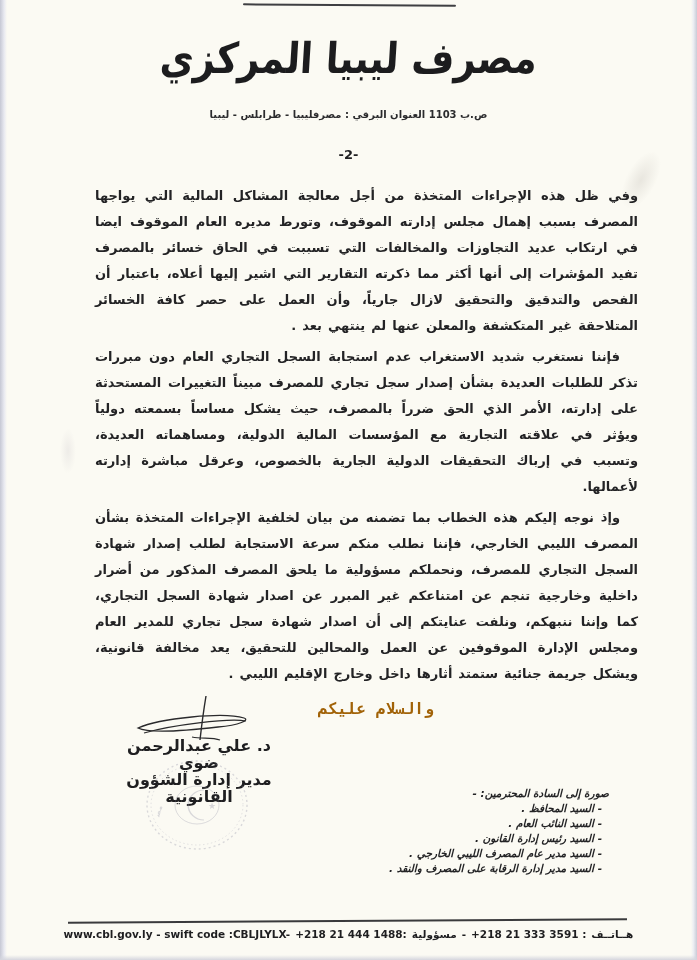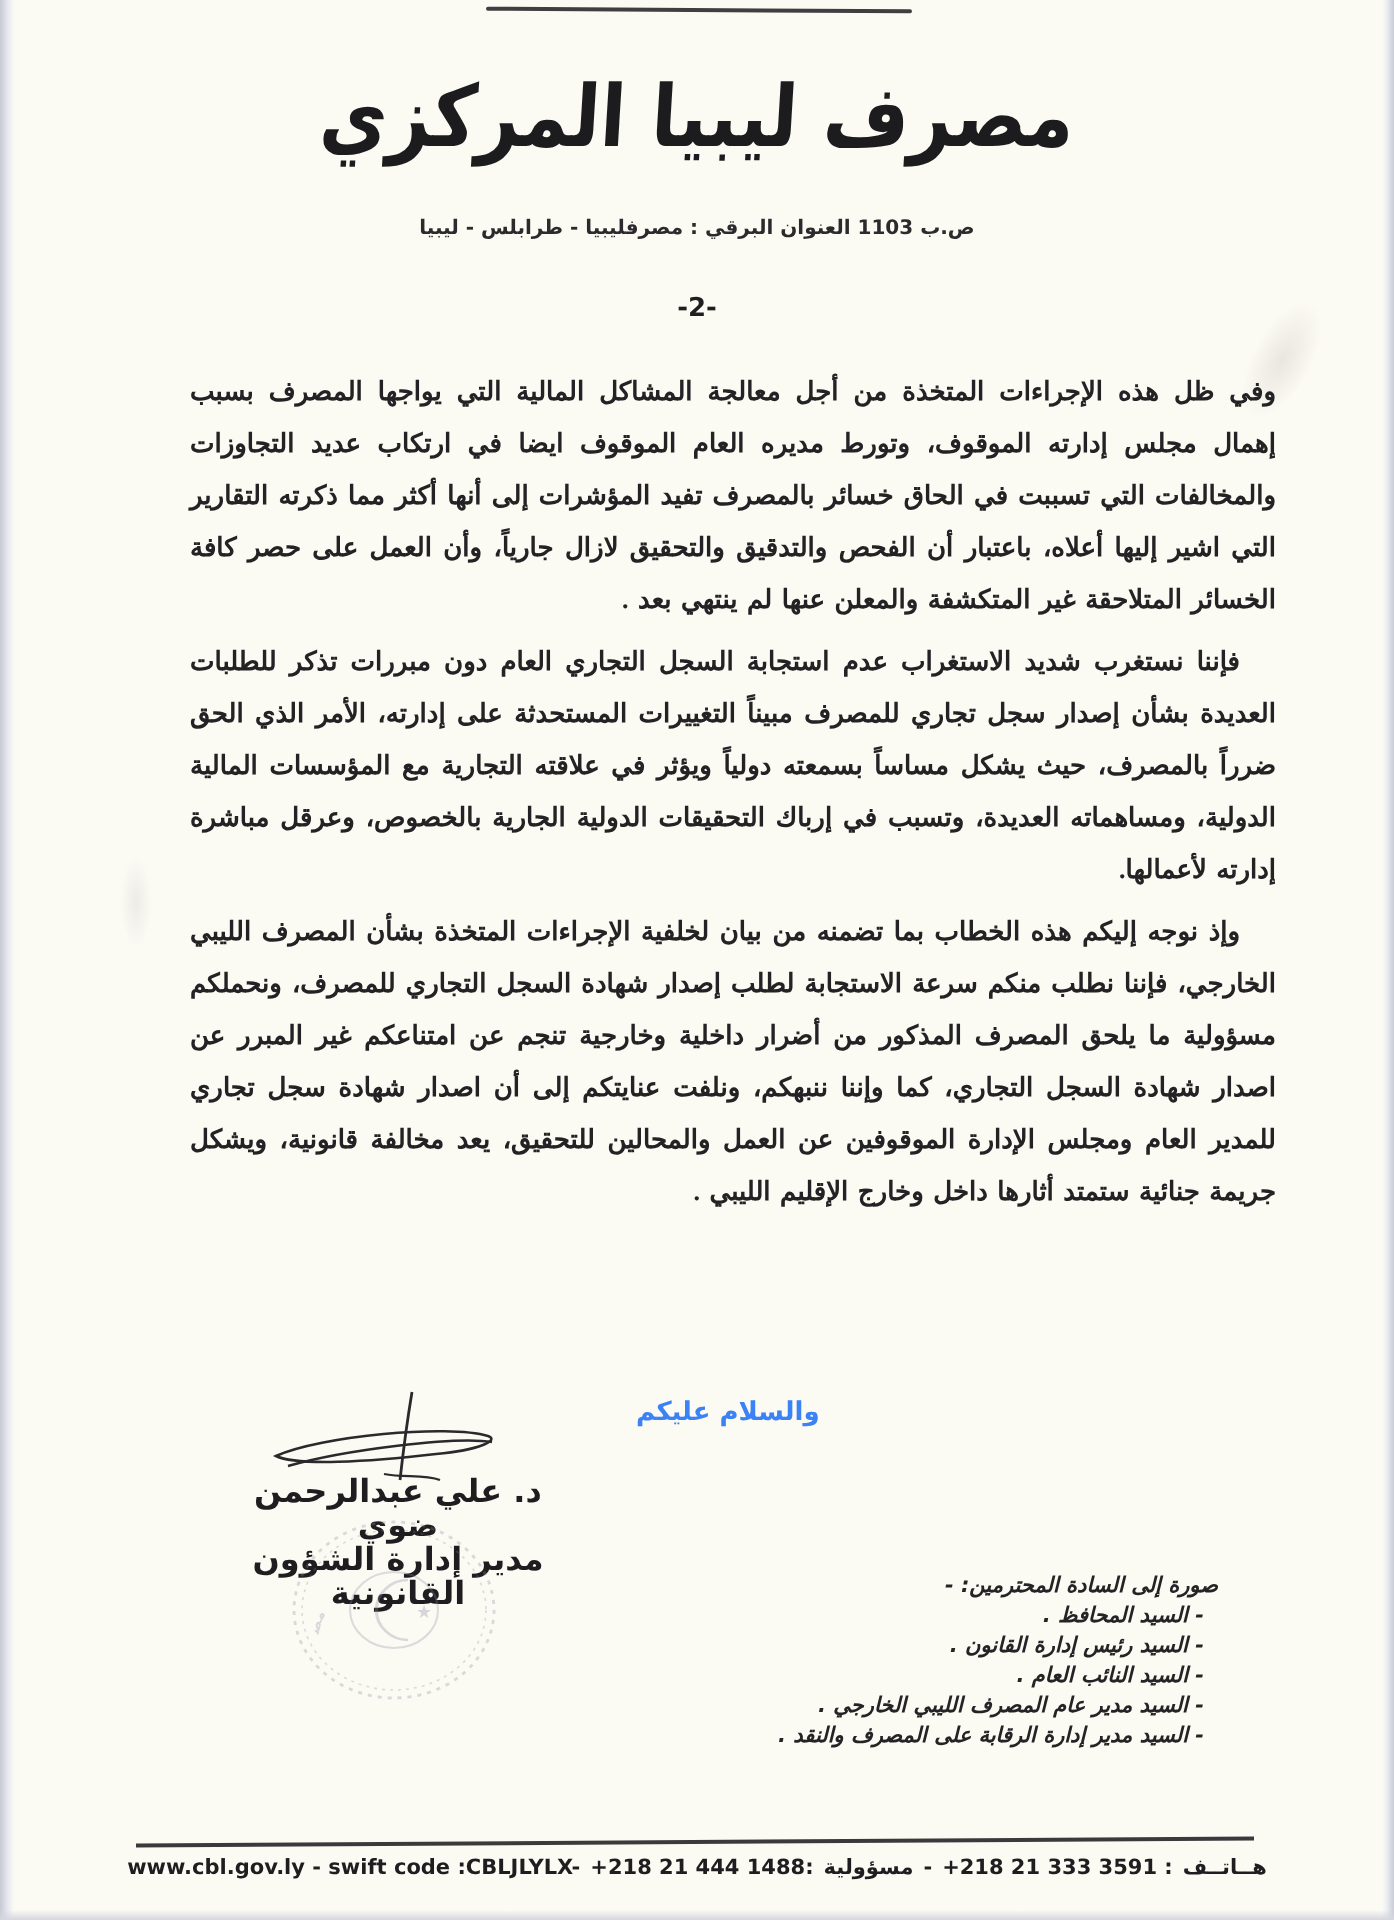--- a/index.html
+++ b/index.html
@@ -78,28 +78,29 @@
   .body-text {
     position: absolute; top: 183px; left: 95px; width: 543px;
     direction: rtl;
     text-align: justify;
     font-size: 13px;
     font-weight: bold;
     line-height: 26px;
     color: #232325;
     word-spacing: 1.5px;
   }
-  .body-text p { margin: 0 0 5px 0; font-family: Liberation Serif, serif; }
+  .body-text p { margin: 0 0 5px 0; }
   .body-text p.indented { text-indent: 18px; }
   .closing-salutation {
     position: absolute; top: 699px; left: 318px;
     direction: rtl;
-    font-size: 13px;
-    font-weight: bold;
-    color: #3b82f6;
+    font-size: 16px;
+    font-weight: bold;
+    color: #a16207;
+    font-family: Liberation Mono, monospace;
   }
   
   .signature-scribble {
     position: absolute; top: 694px; left: 132px; width: 120px; height: 52px;
   }
   .signatory {
     position: absolute; top: 737px; left: 124px; width: 150px;
     text-align: center;
     direction: rtl;
     font-size: 16px;
@@ -192,22 +193,22 @@
     <path d="M60 32 A16 15 0 1 0 60 62 A12.5 12 0 1 1 60 32 Z" fill="none" stroke="#8a8aa0" stroke-width="1.2" opacity="0.55"></path>
     <text x="64" y="51" font-size="9" fill="#8a8aa0" opacity="0.6">★</text>
     <text font-size="7" fill="#8a8aa0" opacity="0.55" font-weight="bold" direction="rtl">
       <textPath href="#arcTop" startOffset="8%">مصرف ليبيا المركزي</textPath>
     </text>
   </svg>
 
   <div class="cc-block">
     <div>صورة إلى السادة المحترمين: -</div>
     <div class="cc-item">- السيد المحافظ .</div>
+    <div class="cc-item">- السيد النائب العام .</div>
     <div class="cc-item">- السيد رئيس إدارة القانون .</div>
-    <div class="cc-item">- السيد النائب العام .</div>
     <div class="cc-item">- السيد مدير عام المصرف الليبي الخارجي .</div>
     <div class="cc-item">- السيد مدير إدارة الرقابة على المصرف والنقد .</div>
   </div>
 
   <div class="footer-rule"></div>
 
   <div class="footer-contact">
     <span>www.cbl.gov.ly - swift code :CBLJLYLX-</span>
     <span>+218 21 444 1488:</span>
     <span class="seg-rtl">مسؤولية</span>

